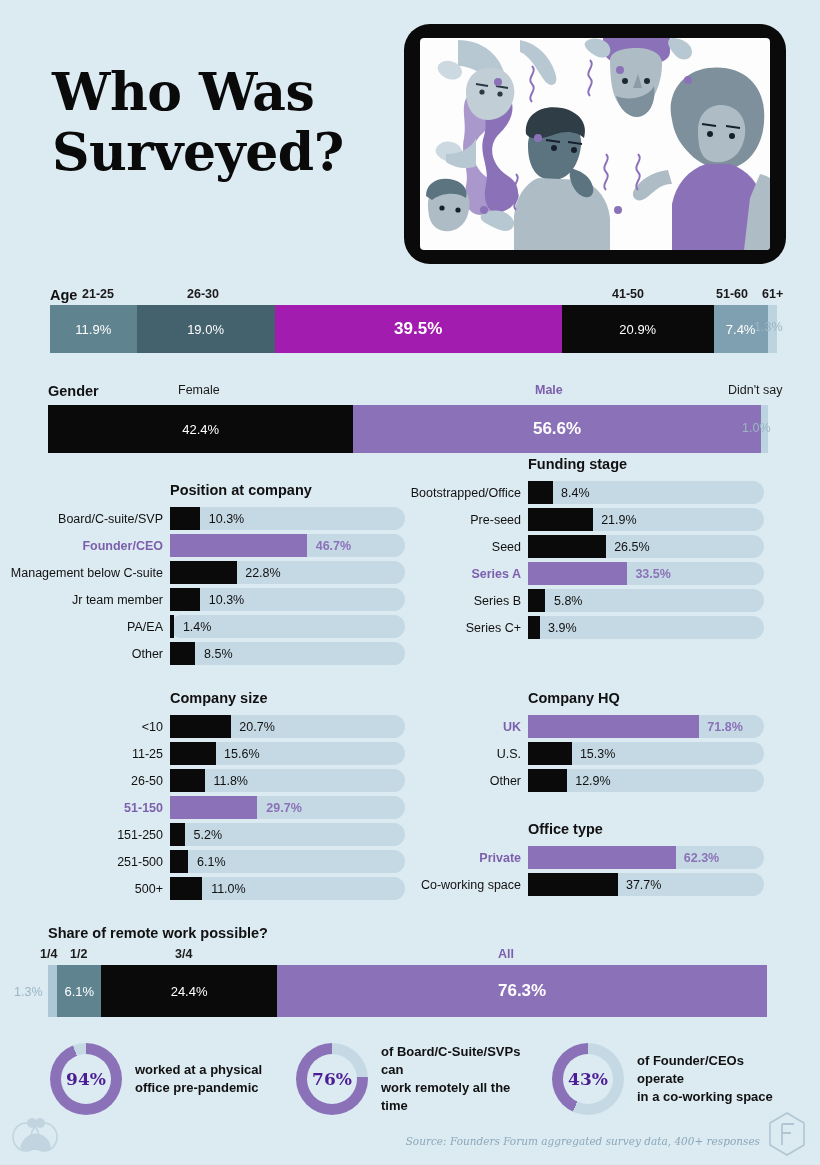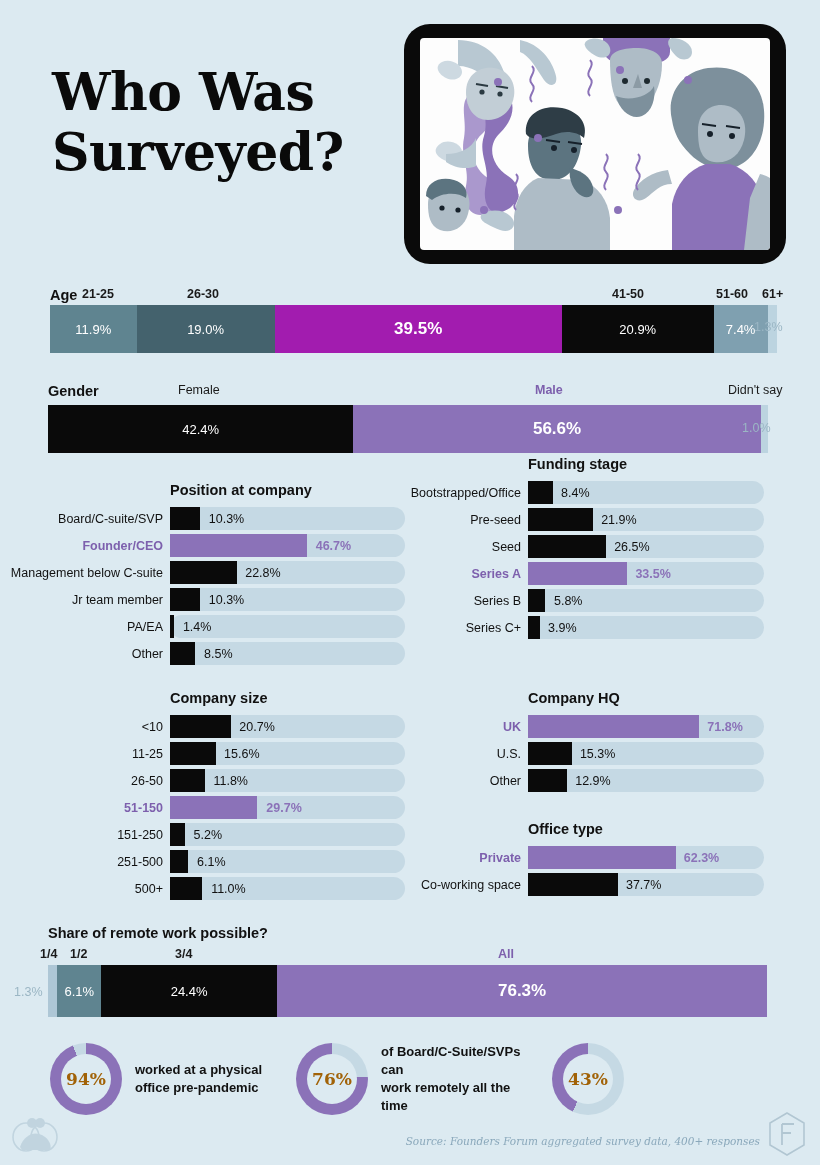--- a/index.html
+++ b/index.html
@@ -83,21 +83,21 @@
   .donuts { position: absolute; left: 0; top: 1035px; width: 820px; height: 92px; }
   .donut-group { position: absolute; display: flex; align-items: center; }
   .donut { position: relative; width: 72px; height: 72px; flex: 0 0 auto; }
   .donut .hole {
     position: absolute; left: 11px; top: 11px; width: 50px; height: 50px;
     background: #dceaf1; border-radius: 50%;
     display: flex; align-items: center; justify-content: center;
   }
   .donut .hole span {
     font-family: "DejaVu Serif", "Liberation Serif", serif;
-    font-weight: 700; font-size: 17px; color: #a16207;
+    font-weight: 700; font-size: 17px; color: #4c1d95;
   }
   .donut-text {
     margin-left: 13px; font-size: 13px; color: #111; line-height: 18px; font-weight: 700;
   }
 
   
   .source {
     position: absolute; right: 60px; bottom: 18px;
     font-family: "DejaVu Serif", "Liberation Serif", serif;
     font-style: italic; font-size: 10.5px; color: #8aa8bb;
@@ -484,20 +484,24 @@
         <div>work remotely all the time</div>
       </div>
     </div>
 
     <div class="donut-group" style="left:552px; top:8px; width:230px;">
       <div class="donut" style="background: conic-gradient(#c5d9e4 0% 57%, #8b72b8 57% 100%); border-radius:50%;">
         <div class="hole">
           <span>43%</span>
         </div>
       </div>
+      <div class="donut-text">
+        <div>of Founder/CEOs operate</div>
+        <div>in a co-working space</div>
+      </div>
     </div>
   </div>
 
   <div class="source">Source: Founders Forum aggregated survey data, 400+ responses</div>
 
   <svg class="logo-f" viewBox="0 0 40 46">
     <polygon points="20,2 37,12 37,34 20,44 3,34 3,12" fill="none" stroke="#7f9cae" stroke-width="1.6"></polygon>
     <path d="M15 13 L27 13 M15 13 L15 34 M15 22 L24 22" stroke="#7f9cae" stroke-width="1.8" fill="none"></path>
   </svg>
 

